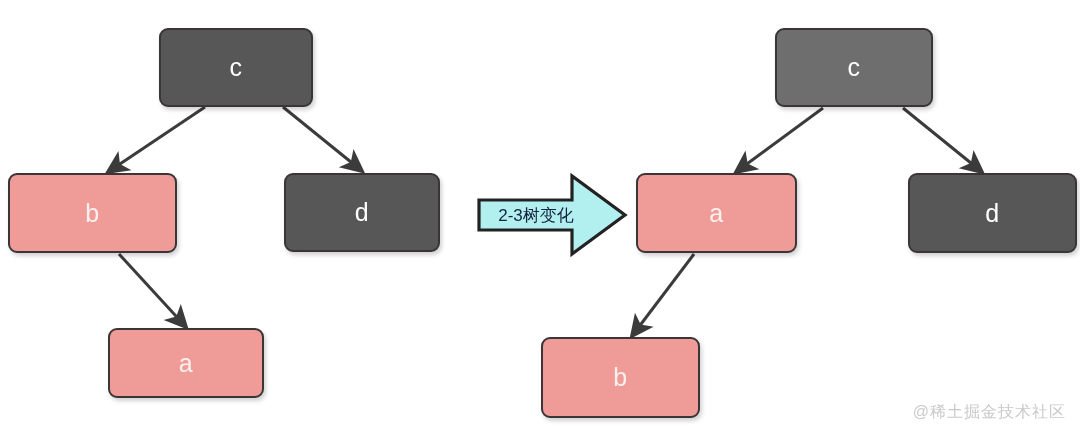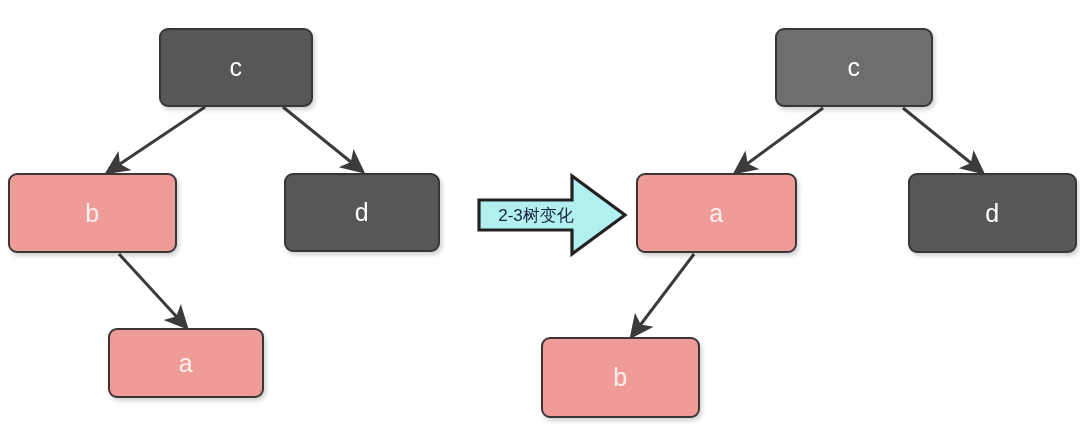--- a/index.html
+++ b/index.html
@@ -131,14 +131,15 @@
   <div class="node pink" style="left:636px; top:173px; width:161px; height:80px;">
     <span>a</span>
   </div>
   <div class="node dark" style="left:908px; top:173px; width:169px; height:80px;">
     <span>d</span>
   </div>
   <div class="node pink" style="left:541px; top:337px; width:159px; height:81px;">
     <span>b</span>
   </div>
 
+  <div class="watermark">@稀土掘金技术社区</div>
 
 </div>
 
 </body></html>

